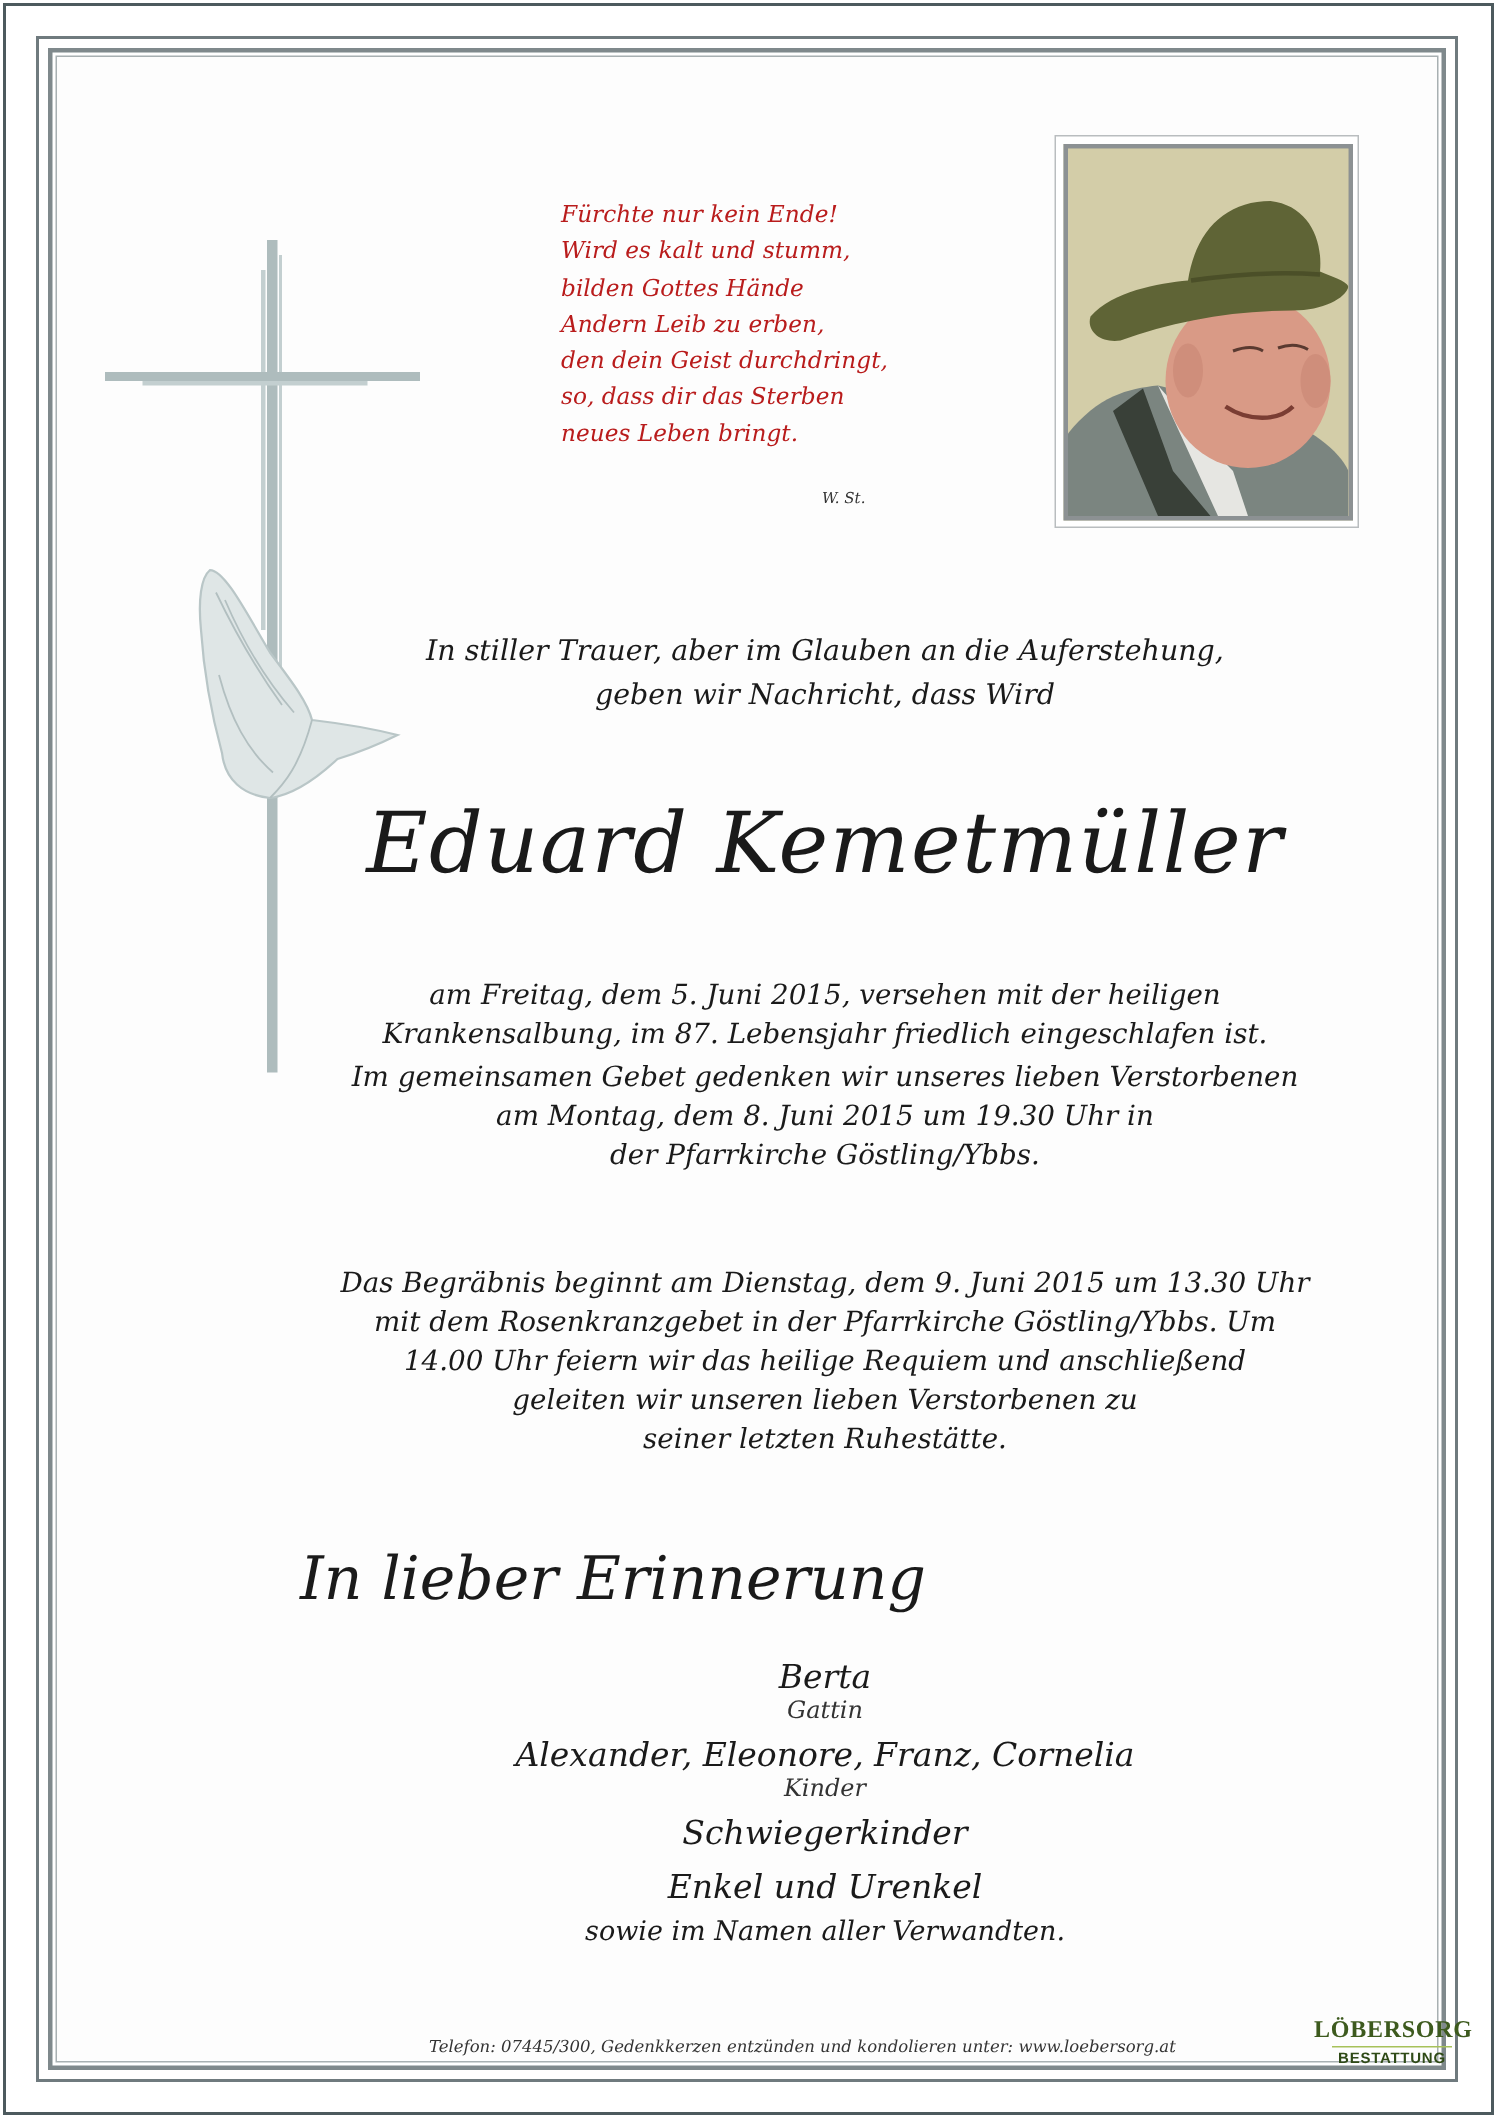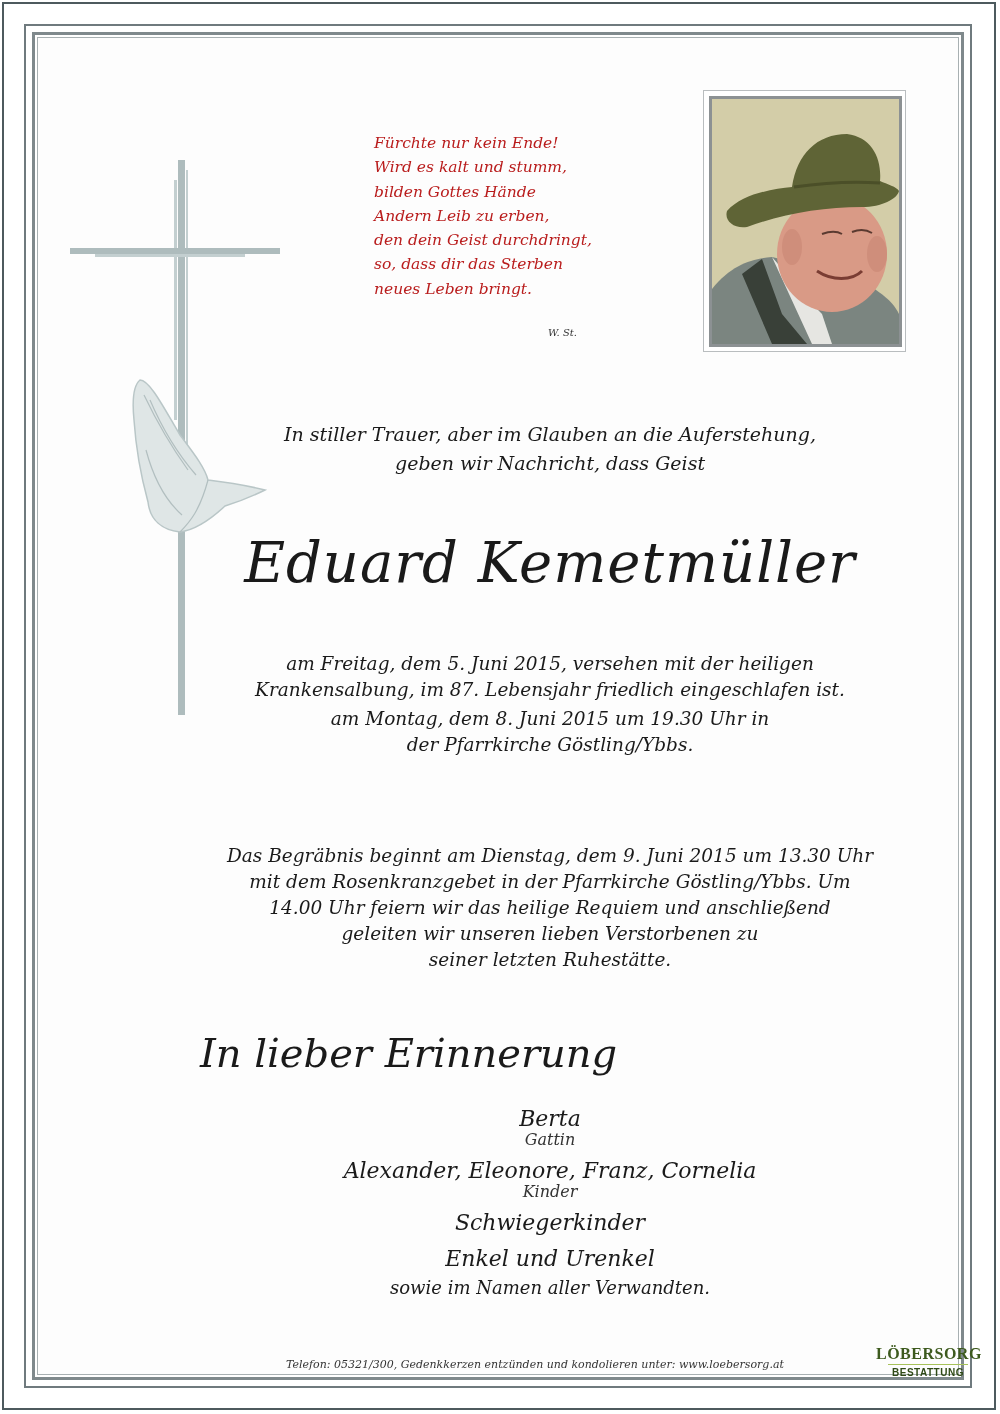--- a/index.html
+++ b/index.html
@@ -130,30 +130,31 @@
     <path d="M110 135 C 118 132, 125 132, 130 135" fill="none" stroke="#5a3a30" stroke-width="2"></path>
     <path d="M140 133 C 148 130, 155 131, 160 134" fill="none" stroke="#5a3a30" stroke-width="2"></path>
 
     <path d="M15 112 C 30 95, 60 90, 80 88 C 85 55, 105 35, 135 35 C 160 38, 170 60, 168 82 C 175 85, 185 88, 187 92 C 185 100, 170 108, 150 108 C 110 108, 70 115, 35 128 C 22 130, 12 122, 15 112 Z" fill="#5f6436"></path>
     <path d="M82 88 C 110 84, 140 82, 168 84" fill="none" stroke="#4b4f28" stroke-width="3"></path>
   </svg>
 </div>
 
 <div class="intro">
   <span style="display:block">In stiller Trauer, aber im Glauben an die Auferstehung,</span>
-  <span style="display:block">geben wir Nachricht, dass Geist</span>
+  <span style="display:block">geben wir Nachricht, dass Wird</span>
 </div>
 
 <div class="name">Eduard Kemetmüller</div>
 
 <div class="para p1">
   <span class="line">am Freitag, dem 5. Juni 2015, versehen mit der heiligen</span>
   <span class="line">Krankensalbung, im 87. Lebensjahr friedlich eingeschlafen ist.</span>
 </div>
 <div class="para p2">
+  <span class="line">Im gemeinsamen Gebet gedenken wir unseres lieben Verstorbenen</span>
   <span class="line">am Montag, dem 8. Juni 2015 um 19.30 Uhr in</span>
   <span class="line">der Pfarrkirche Göstling/Ybbs.</span>
 </div>
 <div class="para p3">
   <span class="line">Das Begräbnis beginnt am Dienstag, dem 9. Juni 2015 um 13.30 Uhr</span>
   <span class="line">mit dem Rosenkranzgebet in der Pfarrkirche Göstling/Ybbs. Um</span>
   <span class="line">14.00 Uhr feiern wir das heilige Requiem und anschließend</span>
   <span class="line">geleiten wir unseren lieben Verstorbenen zu</span>
   <span class="line">seiner letzten Ruhestätte.</span>
 </div>
@@ -163,18 +164,18 @@
   <span class="m-name">Berta</span>
   <span class="m-role">Gattin</span>
   <span class="m-name">Alexander, Eleonore, Franz, Cornelia</span>
   <span class="m-role">Kinder</span>
   <span class="m-name">Schwiegerkinder</span>
   <span class="m-spacer"></span>
   <span class="m-name">Enkel und Urenkel</span>
   <span class="m-closing">sowie im Namen aller Verwandten.</span>
 </div>
 
-<div class="footer">Telefon: 05321/300, Gedenkkerzen entzünden und kondolieren unter: www.loebersorg.at</div>
+<div class="footer">Telefon: 07445/300, Gedenkkerzen entzünden und kondolieren unter: www.loebersorg.at</div>
 <div class="logo">
   <span class="logo-name">LÖBERSORG</span>
   <span class="logo-divider"></span>
   <span class="logo-sub">BESTATTUNG</span>
 </div>
 
 </body></html>

